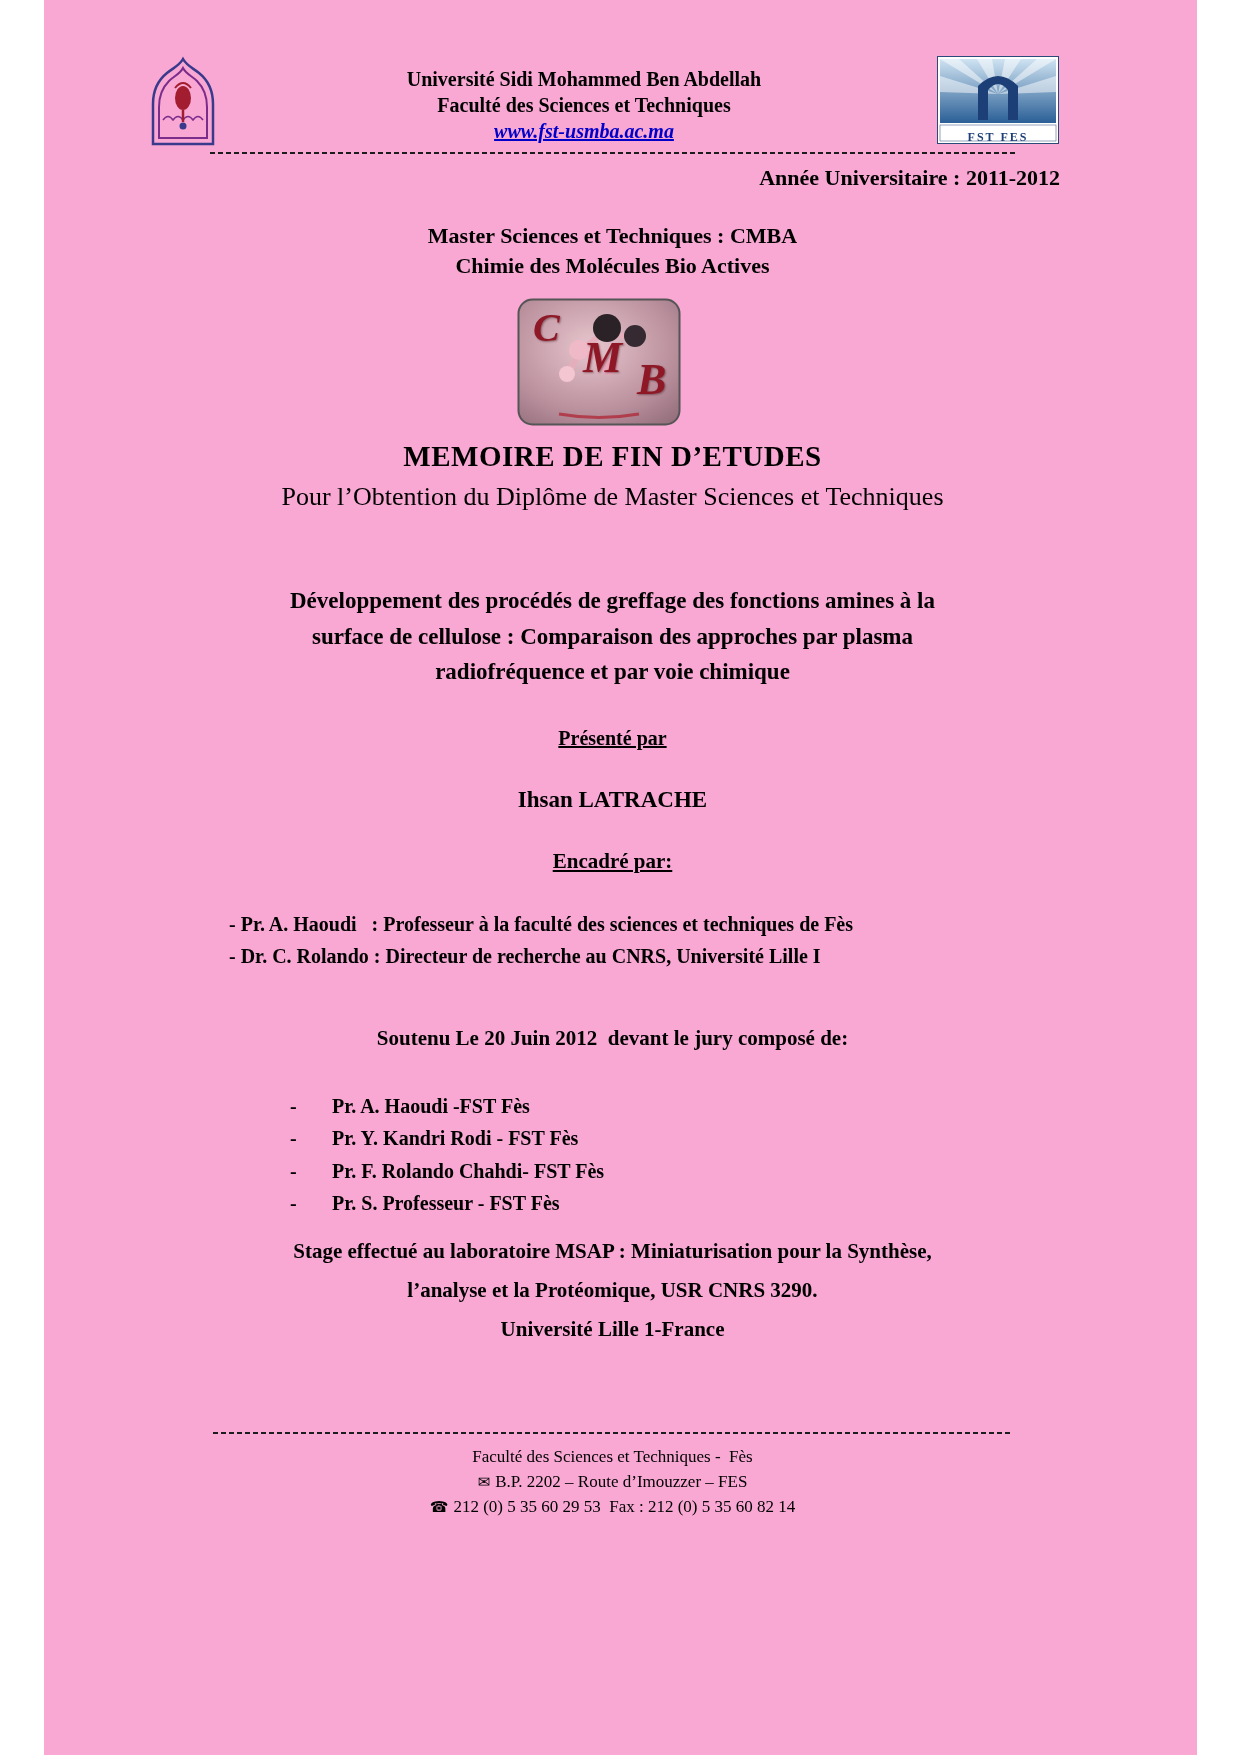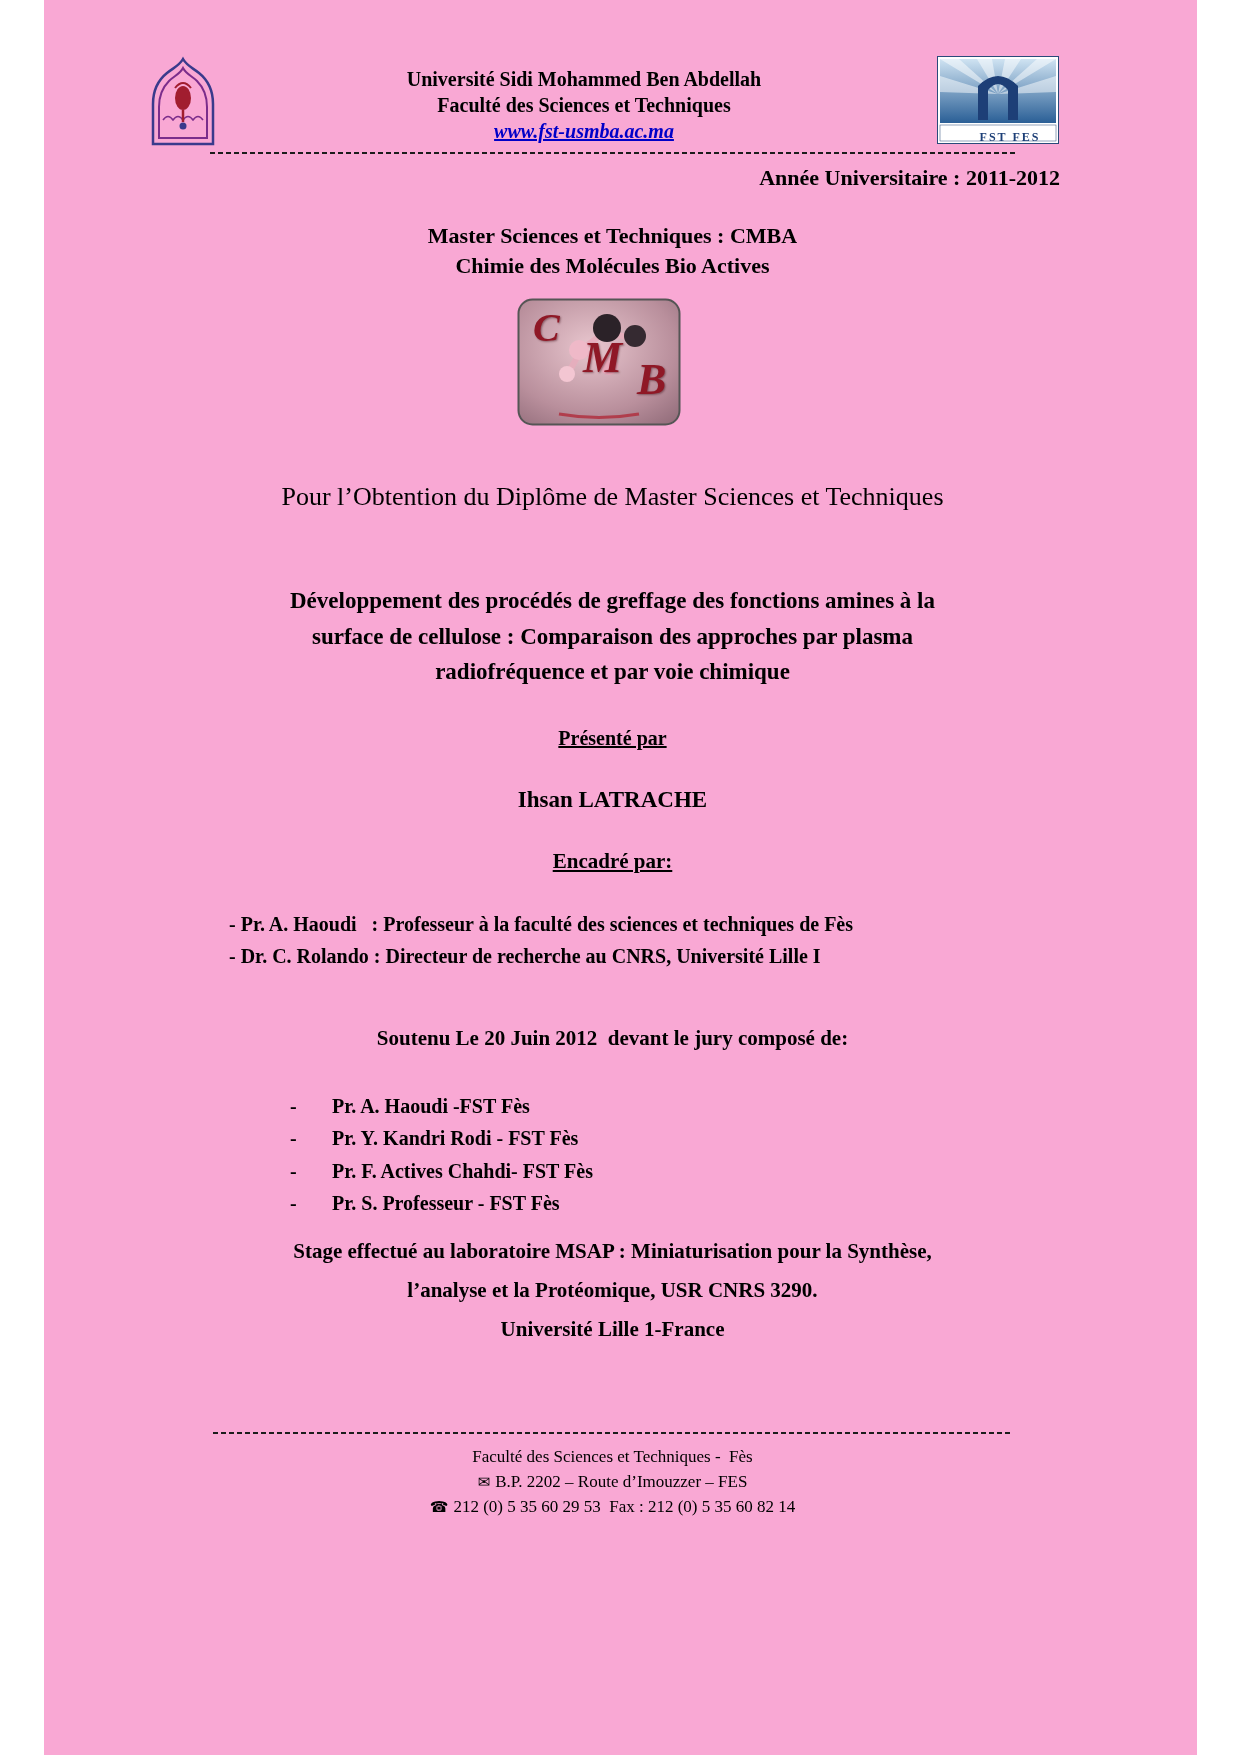--- a/index.html
+++ b/index.html
@@ -18,21 +18,21 @@
     height:2px;
     background-image:repeating-linear-gradient(to right,#1c1c1c 0,#1c1c1c 5px,transparent 5px,transparent 8px);
   }
 
   
   .header-row { top:56px; left:95px; width:920px; display:flex; align-items:flex-start; position:absolute; }
   .uni-logo { width:92px; flex:0 0 92px; }
   .header-center { flex:1; text-align:center; font-weight:bold; font-size:20px; line-height:1.3; padding-top:10px; }
   .website { color:#0000c8; font-style:italic; text-decoration:underline; font-weight:bold; display:inline-block; }
   .fst-logo { width:122px; flex:0 0 122px; position:relative; }
-  .fst-label { position:absolute; left:15px; bottom:3px; width:116px; height:16px; text-align:center;
+  .fst-label { position:absolute; left:3px; bottom:3px; width:116px; height:16px; text-align:center;
     font-size:12px; font-weight:bold; color:#1d3f77; letter-spacing:2px; line-height:16px; }
 
   .sep-top { top:152px; }
   .annee { top:165px; text-align:right; font-size:22px; font-weight:bold; }
   .program { top:221px; font-size:22px; font-weight:bold; line-height:1.38; }
 
   .cmb { position:absolute; left:473px; top:298px; width:164px; height:128px; }
   .cmb-letter { position:absolute; color:#8f1826; font-weight:bold; font-style:italic; line-height:1;
     text-shadow:1px 1px 2px rgba(60,10,20,.45); }
   .cmb-c { left:16px; top:10px; font-size:40px; }
@@ -140,20 +140,21 @@
       <circle cx="62" cy="52" r="10" fill="#efb9c8"></circle>
       <circle cx="50" cy="76" r="8" fill="#f3c6d2"></circle>
       <circle cx="92" cy="68" r="9" fill="#e8a8ba"></circle>
       <path d="M42 116 q40 7 80 0" stroke="#b03040" stroke-width="3" fill="none" opacity="0.85"></path>
     </svg>
     <span class="cmb-letter cmb-c">C</span>
     <span class="cmb-letter cmb-m">M</span>
     <span class="cmb-letter cmb-b">B</span>
   </div>
 
+  <div class="abs memoire center">MEMOIRE DE FIN D’ETUDES</div>
   <div class="abs subtitle center">Pour l’Obtention du Diplôme de Master Sciences et Techniques</div>
 
   <div class="abs thesis center">
     <div>Développement des procédés de greffage des fonctions amines à la</div>
     <div>surface de cellulose : Comparaison des approches par plasma</div>
     <div>radiofréquence et par voie chimique</div>
   </div>
 
   <div class="abs presente center">Présenté par</div>
   <div class="abs author center">Ihsan LATRACHE</div>
@@ -170,21 +171,21 @@
     <div class="jury-item">
       <span class="jury-dash">-</span>
       <span>Pr. A. Haoudi -FST Fès</span>
     </div>
     <div class="jury-item">
       <span class="jury-dash">-</span>
       <span>Pr. Y. Kandri Rodi - FST Fès</span>
     </div>
     <div class="jury-item">
       <span class="jury-dash">-</span>
-      <span>Pr. F. Actives Chahdi- FST Fès</span>
+      <span>Pr. F. Rolando Chahdi- FST Fès</span>
     </div>
     <div class="jury-item">
       <span class="jury-dash">-</span>
       <span>Pr. S. Professeur - FST Fès</span>
     </div>
   </div>
 
   <div class="abs stage center">
     <div>Stage effectué au laboratoire MSAP : Miniaturisation pour la Synthèse,</div>
     <div>l’analyse et la Protéomique, USR CNRS 3290.</div>

